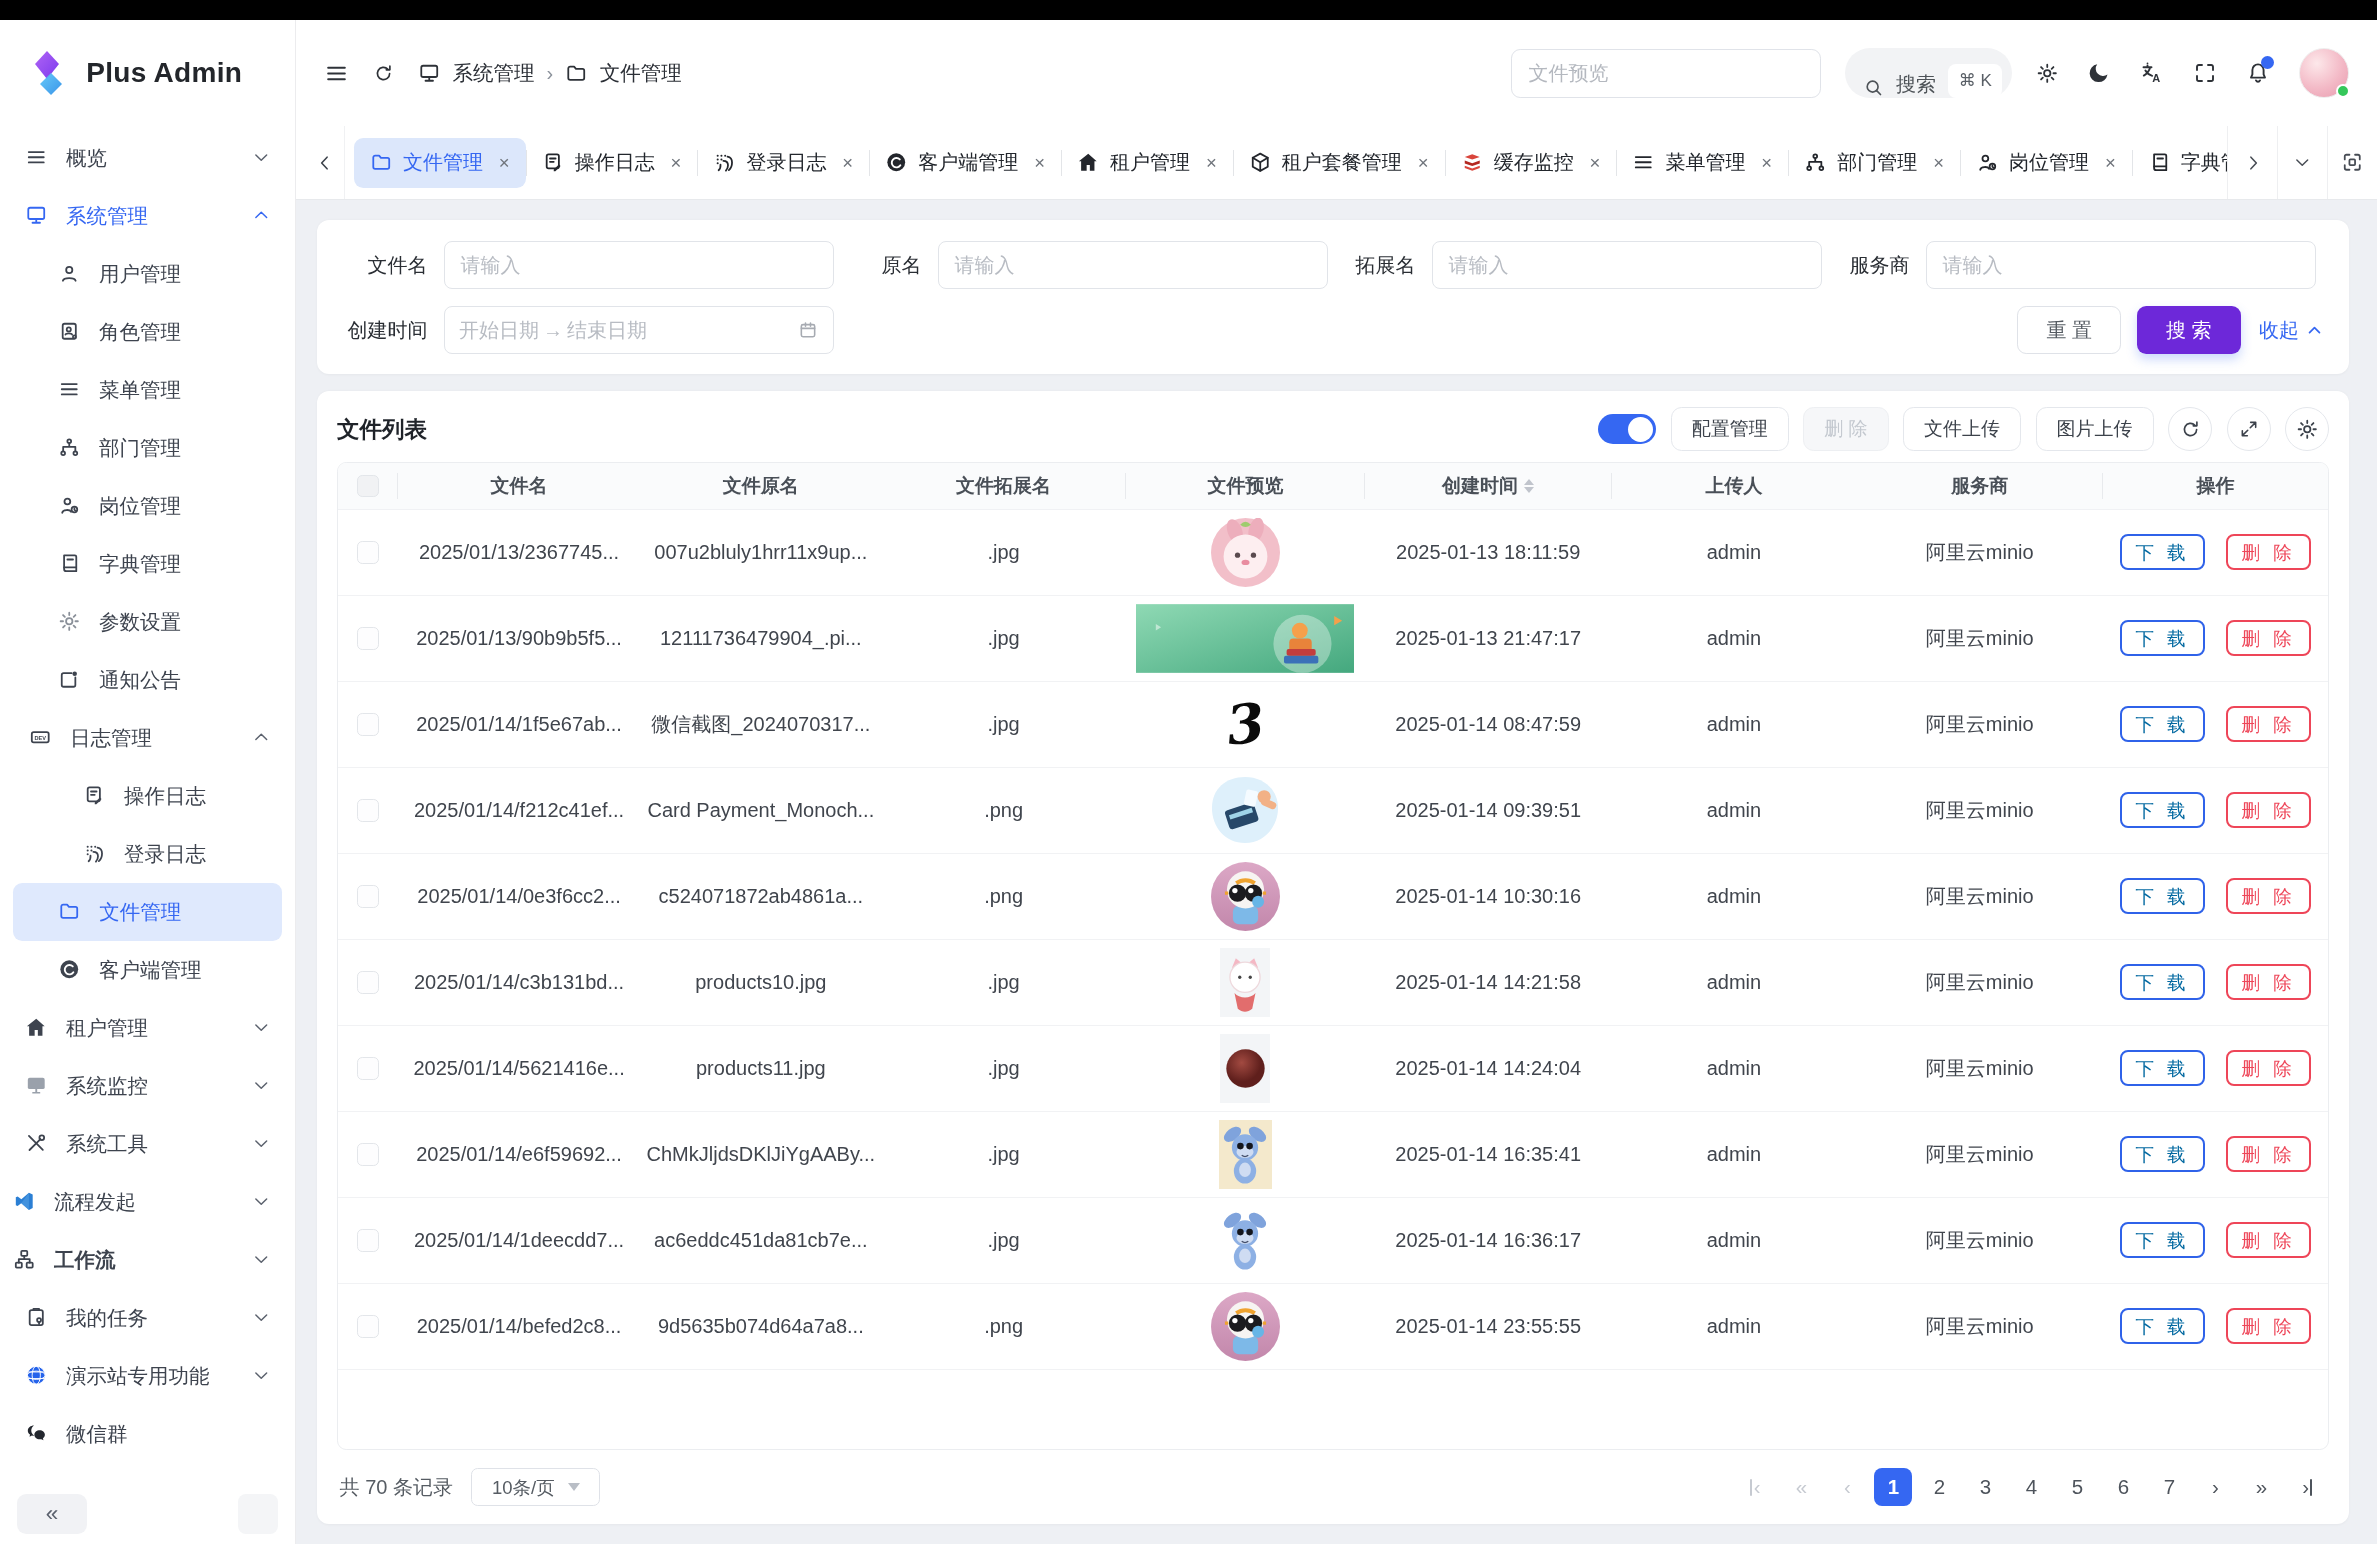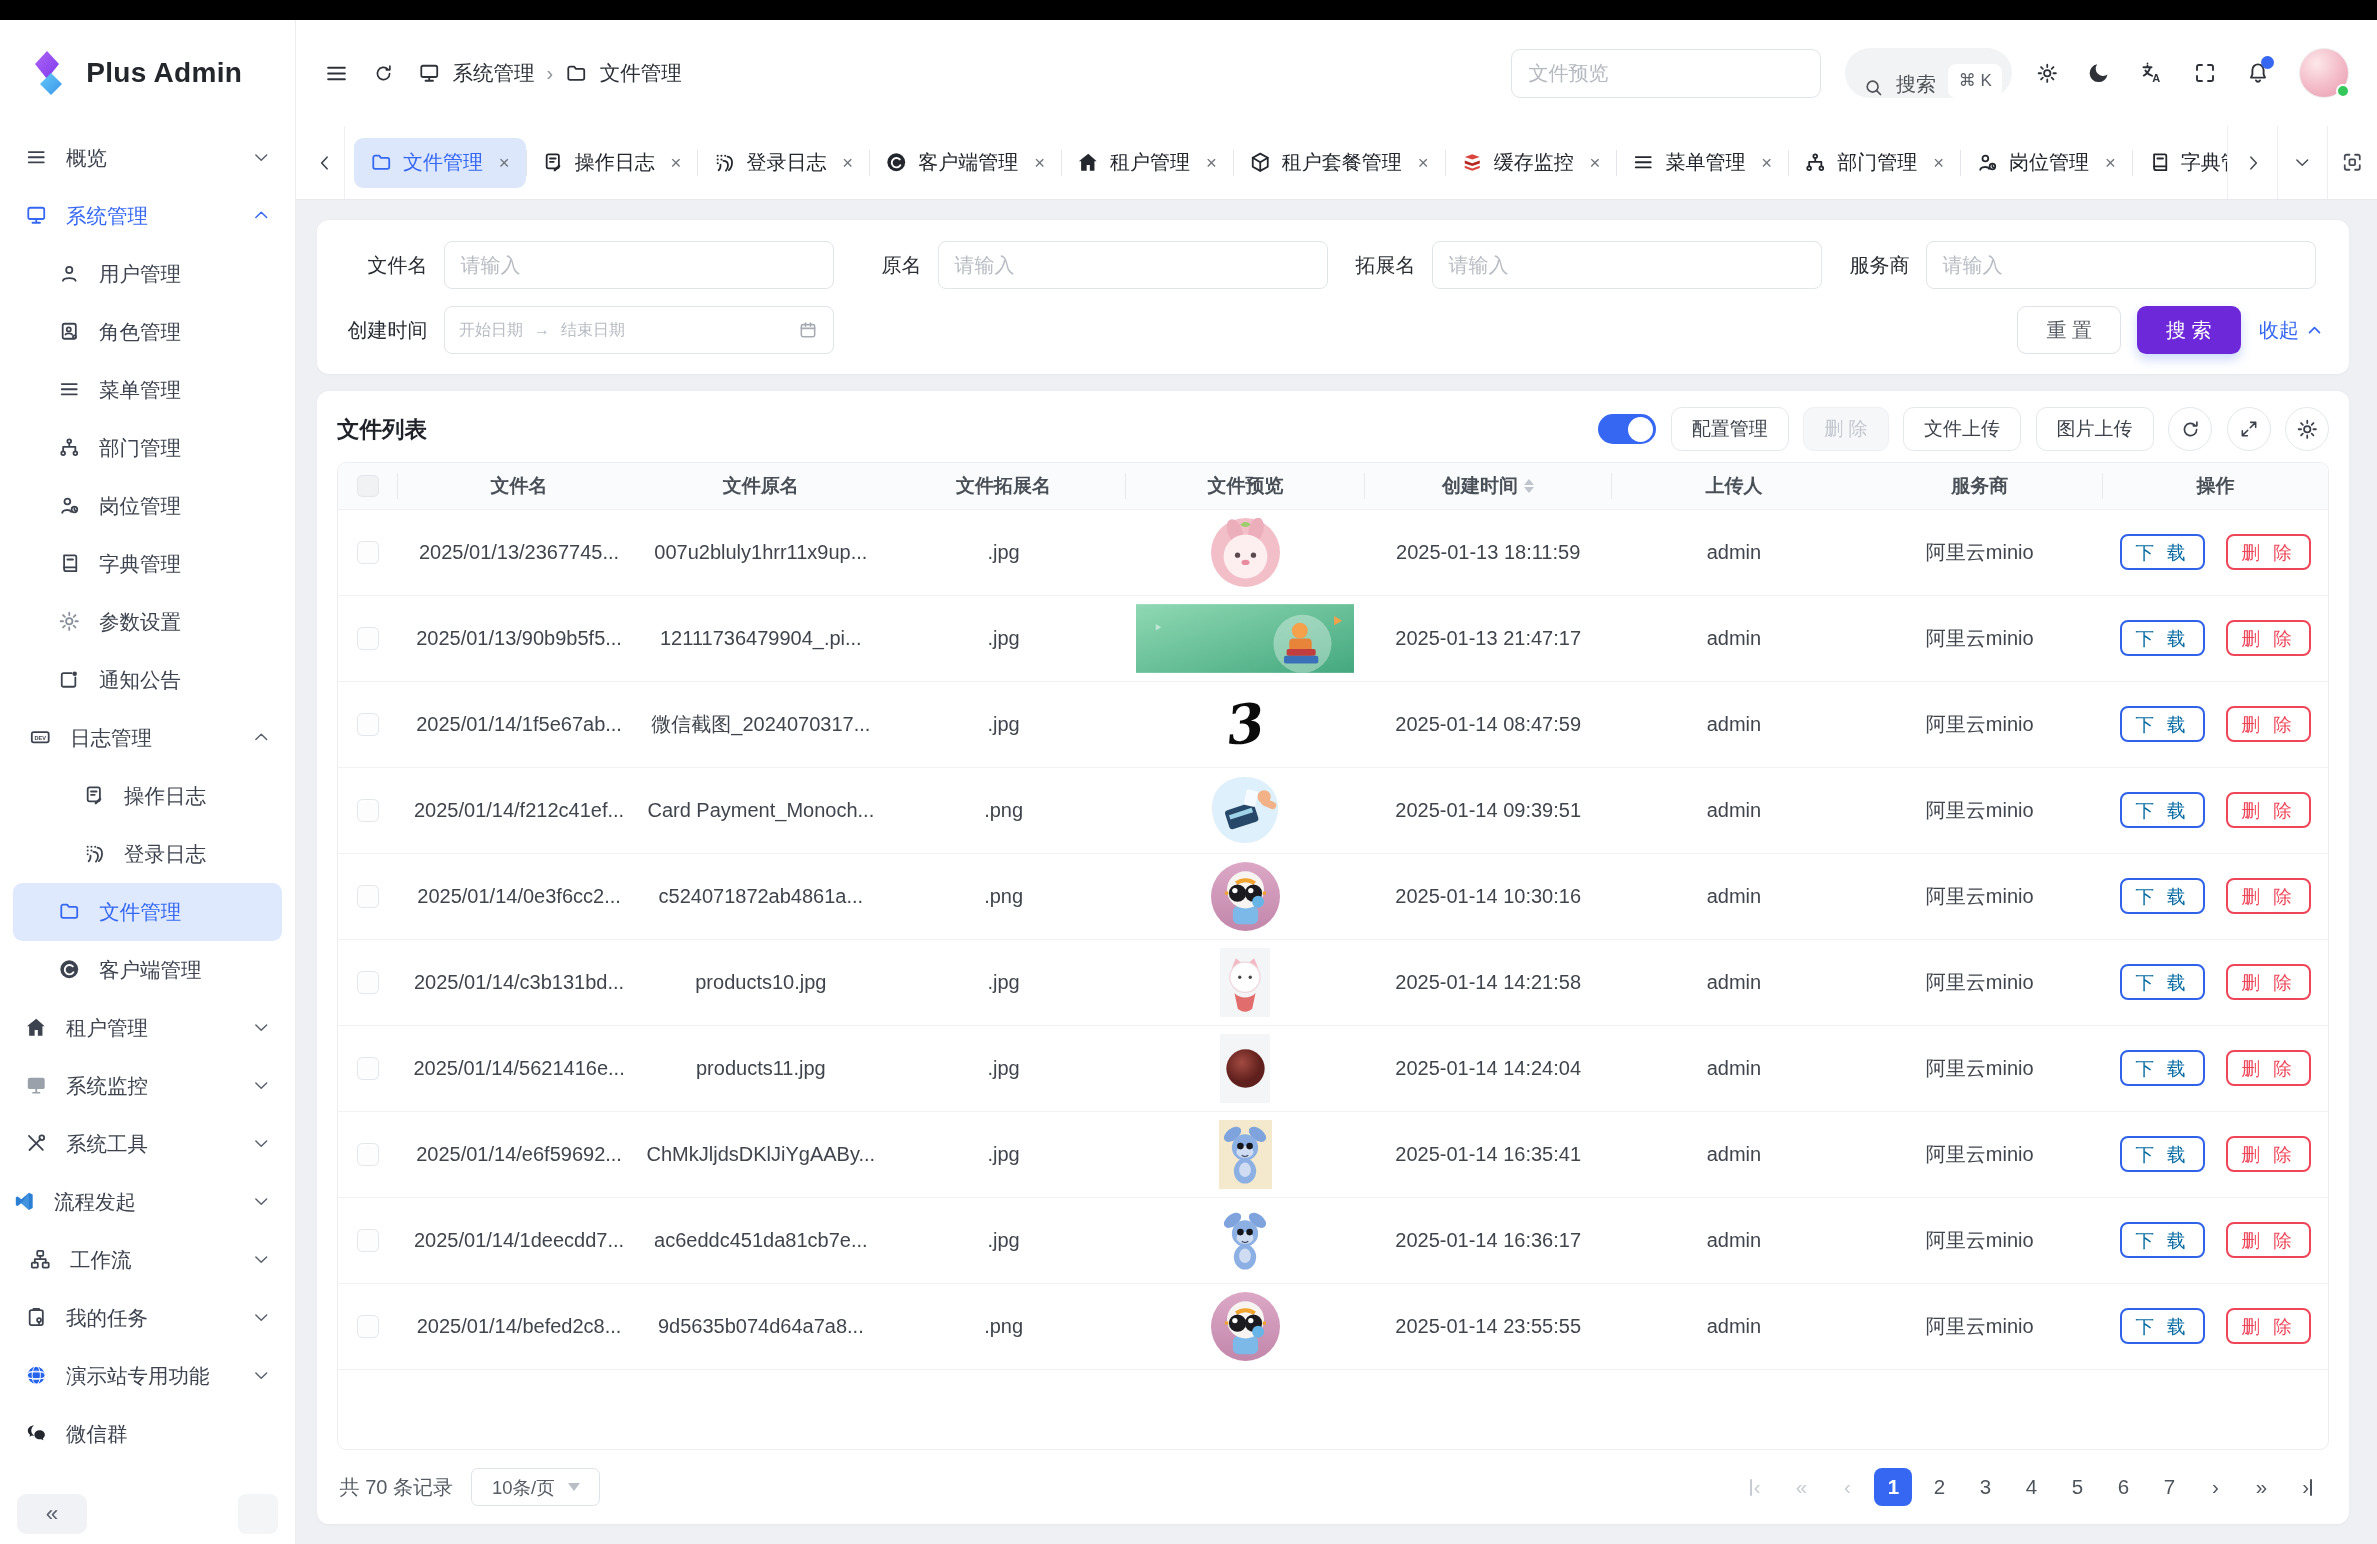--- a/index.html
+++ b/index.html
@@ -53,21 +53,21 @@
 
   
   .content { flex:1; padding:20px 28px 20px 21px; display:flex; flex-direction:column; overflow:hidden; }
   .card { background:#fff; border-radius:12px; box-shadow:0 0.7px 2.6px rgba(0,0,0,.04); }
   .filter-card { padding:21px 26.4px 20px 22.5px; margin-bottom:17px; flex:none; }
   .f-row { display:flex; align-items:center; }
   .f-row + .f-row { margin-top:17px; }
   .f-group { display:flex; align-items:center; width:494px; }
   .f-label { width:104px; text-align:right; padding-right:16px; font-size:20px; color:#2a2e34; flex:none; }
   .f-input { flex:1; height:48px; border:1.3px solid #e1e4e9; border-radius:8px; display:flex; align-items:center; padding:0 16px; color:#b8bcc3; font-size:20px; }
-  .date-box { width:390px; height:48px; border:1.3px solid #e1e4e9; border-radius:8px; display:flex; align-items:center; padding:0 14.5px; gap:11px; color:#b8bcc3; font-size:16px; }
+  .date-box { width:390px; height:48px; border:1.3px solid #e1e4e9; border-radius:8px; display:flex; align-items:center; padding:0 14.5px; gap:4px; color:#b8bcc3; font-size:20px; }
   .date-box .cal { margin-left:auto; color:#a7abb2; }
   .btn { height:48px; border-radius:9.2px; display:inline-flex; align-items:center; justify-content:center; font-size:20px; padding:0 28px; cursor:pointer; border:1.3px solid transparent; }
   .btn-reset { border-color:#dfe2e8; color:#565c63; background:#fff; }
   .btn-search { background:#6d28d9; color:#fff; box-shadow:0 5.3px 10.6px rgba(53,103,242,.25); margin-left:16px; }
   .collapse-link { display:inline-flex; align-items:center; gap:6.6px; color:#3567f2; font-size:20px; margin-left:18.5px; cursor:pointer; }
 
   .table-card { flex:1; display:flex; flex-direction:column; padding:0 20px; overflow:hidden; }
   .toolbar { height:71px; display:flex; align-items:center; gap:14.5px; padding-top:5.3px; flex:none; }
   .tl-title { font-size:22.5px; font-weight:700; color:#1f2329; margin-right:auto; }
   .toggle { width:58px; height:30px; border-radius:660px; background:#3567f2; position:relative; cursor:pointer; flex:none; }
@@ -342,21 +342,21 @@
               <path d="M17 2.8v18.4l-8.2-7.1z" fill="#55a3e6" opacity=".55"></path>
             </svg>
           </span>
            <span>流程发起</span>
           <span class="sb-chev">
             <svg width="18.5" height="18.5" viewBox="0 0 24 24">
               <path d="M5 9l7 7 7-7" stroke="currentColor" fill="none" stroke-width="1.9" stroke-linecap="round" stroke-linejoin="round"></path>
             </svg>
           </span>
         </div>
-        <div class="sb-item" style="padding-left: 28px;">
+        <div class="sb-item" style="padding-left: 12px; font-weight: bold;">
           <span class="sb-ico">
             <svg width="22.5" height="22.5" viewBox="0 0 24 24">
               <rect x="8.8" y="3" width="6.4" height="5.4" rx="1" stroke="currentColor" fill="none" stroke-width="1.9" stroke-linecap="round" stroke-linejoin="round"></rect>
               <rect x="3" y="15.6" width="6.4" height="5.4" rx="1" stroke="currentColor" fill="none" stroke-width="1.9" stroke-linecap="round" stroke-linejoin="round"></rect>
               <rect x="14.6" y="15.6" width="6.4" height="5.4" rx="1" stroke="currentColor" fill="none" stroke-width="1.9" stroke-linecap="round" stroke-linejoin="round"></rect>
               <path d="M12 8.4v3.4M6.2 15.6v-3.8h11.6v3.8" stroke="currentColor" fill="none" stroke-width="1.9" stroke-linecap="round" stroke-linejoin="round"></path>
             </svg>
           </span>
            <span>工作流</span>
           <span class="sb-chev">

